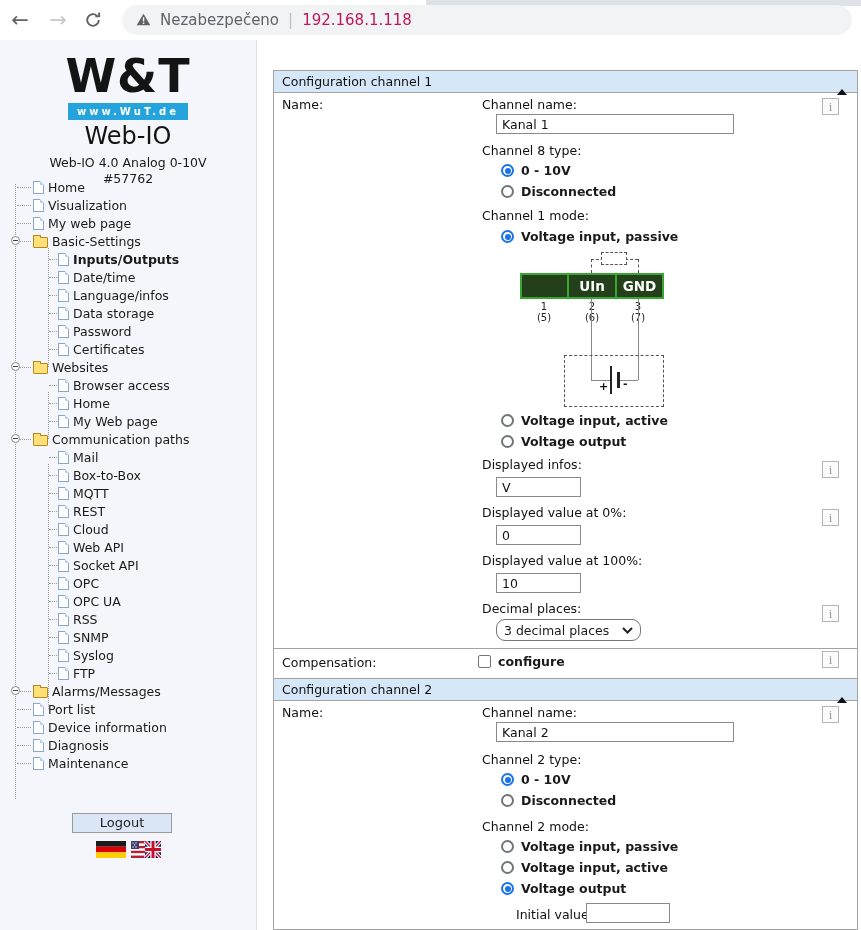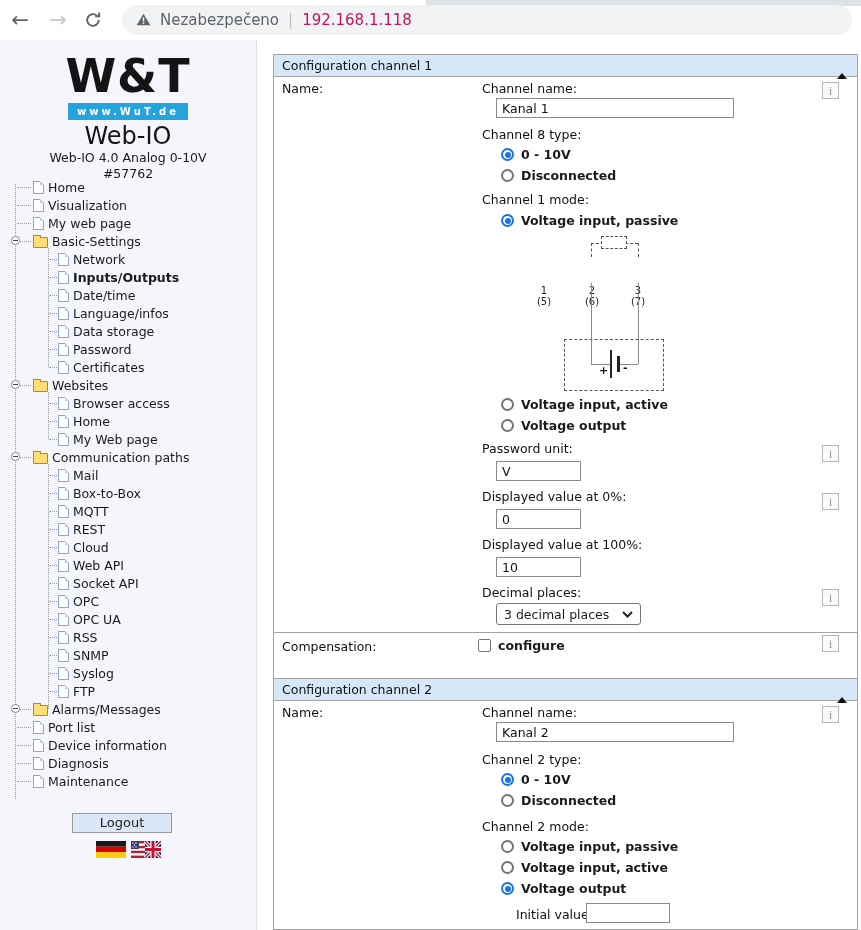--- a/index.html
+++ b/index.html
@@ -20,21 +20,21 @@
   .omni-url{font-size:15px;color:#be185d;}
 
   
   .sidebar{position:absolute;top:40px;left:0;width:257px;height:890px;background:#f4f6fb;
            border-right:1px solid #dbdee5;box-sizing:border-box;}
   .logo{position:absolute;top:13px;left:0;width:100%;text-align:center;}
   .logo .brand{font-size:46px;font-weight:bold;color:#141414;line-height:1.02;letter-spacing:1px;}
   .logo .site-bar{display:inline-block;background:#25a3dd;color:#fff;font-size:10px;font-weight:bold;
                   letter-spacing:3px;padding:3px 9px;margin-top:1px;}
   .logo .product{font-size:24px;color:#141414;margin-top:2px;}
-  .logo .model{font-size:12.5px;}
+  .logo .model{font-size:12.5px;margin-top:5px;}
   .logo .serial{font-size:12.5px;margin-top:1px;}
 
   .tree{position:absolute;top:138px;left:0;width:100%;}
   .spine{position:absolute;width:0;border-left:1px dotted #9b9b9b;}
   .spine-root{left:15px;top:6px;height:615px;}
   .spine-basic{left:48px;top:70px;height:119px;}
   .spine-web{left:48px;top:214px;height:47px;}
   .spine-comm{left:48px;top:286px;height:245px;}
   .trow{height:18px;display:flex;align-items:center;gap:4px;position:relative;font-size:12.5px;cursor:default;}
   .trow.d0{padding-left:33px;}
@@ -52,41 +52,41 @@
                        border:1px solid #b08a1e;border-bottom:none;border-radius:1px 1px 0 0;}
   .toggle{position:absolute;left:11px;top:4px;width:9px;height:9px;border:1px solid #888;background:#fff;
           border-radius:50%;box-sizing:border-box;z-index:2;}
   .toggle::after{content:"";position:absolute;left:1px;right:1px;top:3px;height:1px;background:#444;}
   .logout-btn{position:absolute;top:773px;left:72px;width:100px;height:20px;background:#dbe7f7;
               border:1px solid #9a9a9a;font-size:13px;color:#222;text-align:center;line-height:18px;box-sizing:border-box;}
   .flags{position:absolute;top:801px;left:0;width:100%;display:flex;justify-content:center;gap:5px;}
 
   
   .panel{position:absolute;left:273px;width:585px;border:1px solid #a3a3a3;background:#fff;box-sizing:border-box;}
-  .panel1{top:54px;height:720px;}
+  .panel1{top:70px;height:720px;}
   .panel2{top:678px;height:252px;overflow:hidden;}
   .panel-header{height:22px;background:#d6e7f8;border-bottom:1px solid #a3a3a3;display:flex;align-items:center;
                 justify-content:space-between;padding:0 8px;font-size:12.5px;color:#111;box-sizing:border-box;}
   .collapse-icon{width:12px;cursor:pointer;}
   .cbar{width:10px;height:2px;background:#111;margin:0 auto 1px;}
   .ctri{width:0;height:0;border-left:5px solid transparent;border-right:5px solid transparent;
         border-bottom:6px solid #111;margin:0 auto;}
   .panel-body{position:relative;height:calc(100% - 22px);font-size:12.5px;}
   .lbl{position:absolute;white-space:nowrap;color:#111;}
   .opt{position:absolute;display:flex;align-items:center;gap:7px;white-space:nowrap;font-weight:bold;}
   .radio{width:13px;height:13px;border-radius:50%;border:2px solid #70757a;background:#fff;
          display:inline-block;box-sizing:border-box;position:relative;flex:none;}
   .radio.checked{border-color:#1a73e8;}
   .radio.checked::after{content:"";position:absolute;left:1.5px;top:1.5px;right:1.5px;bottom:1.5px;
                         background:#1a73e8;border-radius:50%;}
   .checkbox{width:13px;height:13px;border:1px solid #70757a;border-radius:2px;background:#fff;
             display:inline-block;box-sizing:border-box;flex:none;}
   .tin{position:absolute;height:20px;border:1px solid #8a8a8a;font:12.5px "DejaVu Sans","Liberation Sans",sans-serif;
        padding:0 5px;box-sizing:border-box;background:#fff;color:#111;}
-  .select{position:absolute;height:22px;border:1px solid #767676;border-radius:3px;background:#fff;
+  .select{position:absolute;height:22px;border:1px solid #767676;border-radius:9px;background:#fff;
           display:flex;align-items:center;padding:0 7px;gap:13px;box-sizing:border-box;}
   .info-btn{position:absolute;right:18px;width:17px;height:17px;border:1px solid #b5b5b5;background:#fbfbfb;
             color:#9a9a9a;font-family:"Liberation Serif","DejaVu Serif",serif;font-size:13px;
             display:flex;align-items:center;justify-content:center;box-sizing:border-box;}
   .divider{position:absolute;left:0;right:0;border-top:1px solid #a3a3a3;}
 
   
   .diagram{position:absolute;left:240px;top:156px;width:160px;height:160px;}
   .diagram .dashv{position:absolute;width:0;border-left:1px dashed #555;}
   .diagram .dashh{position:absolute;height:0;border-top:1px dashed #555;}
@@ -159,25 +159,20 @@
     <div class="trow d0">
         <span class="stub"></span>
         <span class="icon-page"></span>
         <span class="tlabel">My web page</span>
       </div>
     <div class="trow d0">
         <span class="stub"></span>
         <span class="toggle"></span>
         <span class="icon-folder"></span>
         <span class="tlabel">Basic-Settings</span>
-      </div>
-    <div class="trow d1">
-        <span class="stub"></span>
-        <span class="icon-page"></span>
-        <span class="tlabel">Network</span>
       </div>
     <div class="trow d1 bold">
         <span class="stub"></span>
         <span class="icon-page"></span>
         <span class="tlabel">Inputs/Outputs</span>
       </div>
     <div class="trow d1">
         <span class="stub"></span>
         <span class="icon-page"></span>
         <span class="tlabel">Date/time</span>
@@ -384,20 +379,25 @@
     <div class="opt" style="left:227px;top:136px">
       <span class="radio checked"></span>
       <span>Voltage input, passive</span>
     </div>
 
     <div class="diagram">
       <div class="dashv" style="left:77px;top:10px;height:14px"></div>
       <div class="dashv" style="left:124px;top:10px;height:14px"></div>
       <div class="dashh" style="left:77px;top:10px;width:47px"></div>
       <div class="jump-box"></div>
+      <div class="tblock">
+        <span class="tcell" style="width:45px"></span>
+        <span class="tcell" style="width:46px">UIn</span>
+        <span class="tcell" style="width:45px">GND</span>
+      </div>
       <div class="pin" style="left:10px">
           <div>1</div>
           <div>(5)</div>
         </div>
       <div class="pin" style="left:58px">
           <div>2</div>
           <div>(6)</div>
         </div>
       <div class="pin" style="left:104px">
           <div>3</div>
@@ -416,21 +416,21 @@
 
     <div class="opt" style="left:227px;top:320px">
       <span class="radio"></span>
       <span>Voltage input, active</span>
     </div>
     <div class="opt" style="left:227px;top:341px">
       <span class="radio"></span>
       <span>Voltage output</span>
     </div>
 
-    <div class="lbl" style="left:208px;top:364px">Password unit:</div>
+    <div class="lbl" style="left:208px;top:364px">Displayed infos:</div>
     <div class="info-btn" style="top:368px">i</div>
     <input class="tin" style="left: 222px; top: 384px; width: 85px;" value="V">
 
     <div class="lbl" style="left:208px;top:412px">Displayed value at 0%:</div>
     <div class="info-btn" style="top:416px">i</div>
     <input class="tin" style="left: 222px; top: 432px; width: 85px;" value="0">
 
     <div class="lbl" style="left:208px;top:460px">Displayed value at 100%:</div>
     <input class="tin" style="left: 222px; top: 480px; width: 85px;" value="10">
 

